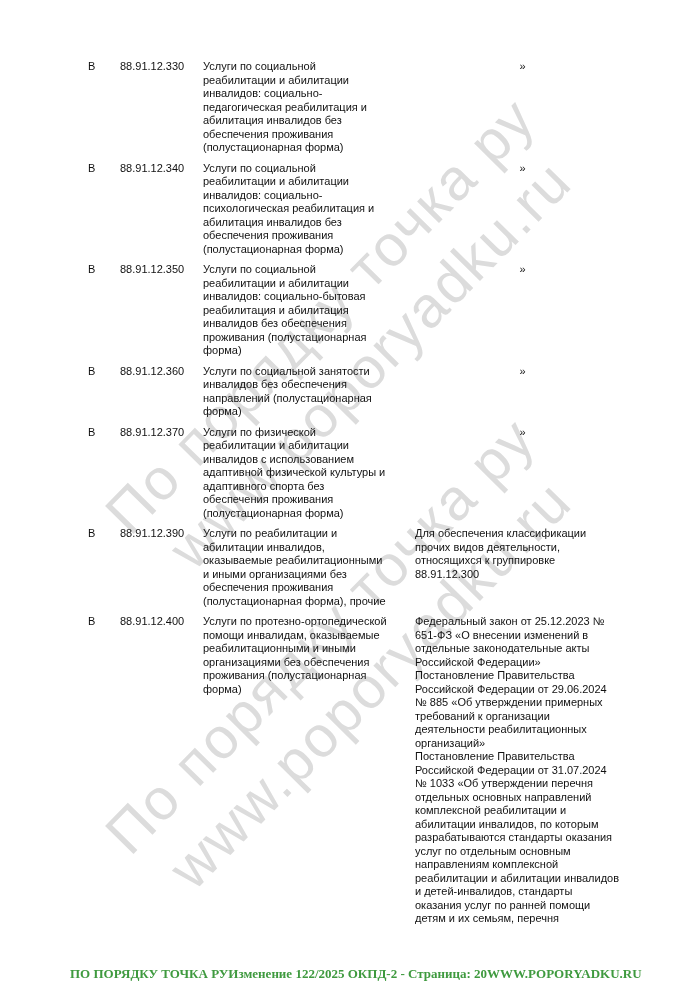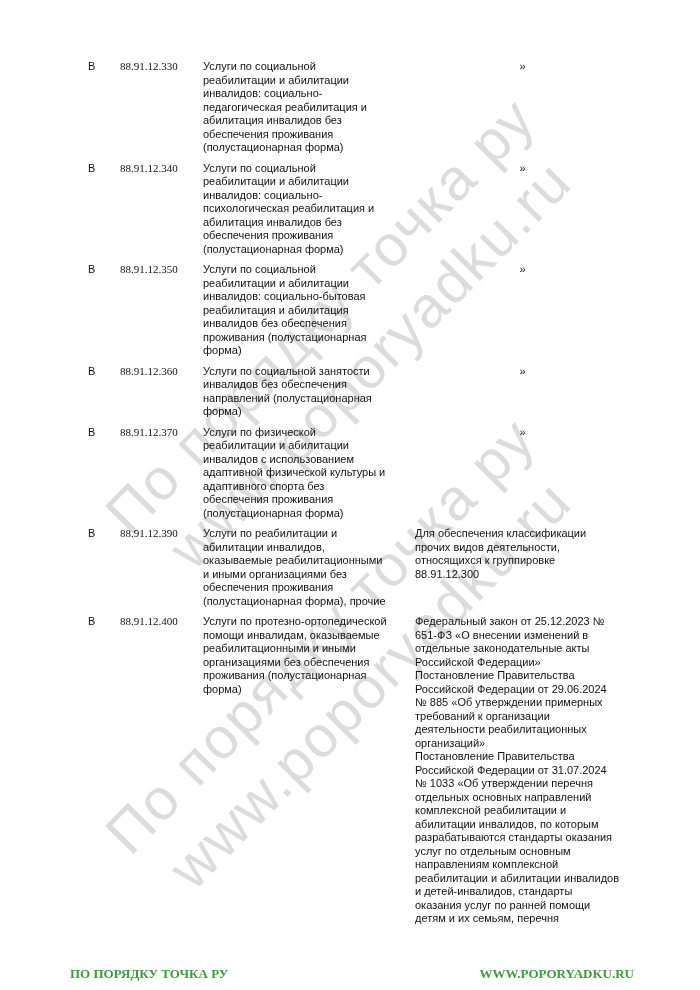--- a/index.html
+++ b/index.html
@@ -36,21 +36,21 @@
     left: 88px;
     top: 60px;
     width: 542px;
     z-index: 1;
     font-size: 11px;
     line-height: 13.5px;
   }
   .row { display: flex; align-items: flex-start; margin-bottom: 7px; }
   .cell { white-space: pre-line; }
   .c1 { width: 32px; flex: 0 0 32px; }
-  .c2 { width: 83px; flex: 0 0 83px; font-family: Liberation Serif, serif; }
+  .c2 { width: 83px; flex: 0 0 83px; }
   .c3 { width: 212px; flex: 0 0 212px; }
   .c4 { flex: 1 1 auto; width: 215px; }
   .ditto { text-align: center; }
   
   .footer {
     position: absolute;
     left: 70px;
     right: 66px;
     top: 966px;
     display: flex;
@@ -188,16 +188,17 @@
 реабилитации и абилитации инвалидов
 и детей-инвалидов, стандарты
 оказания услуг по ранней помощи
 детям и их семьям, перечня</div>
     </div>
 
   </div>
 
   <div class="footer">
     <span>ПО ПОРЯДКУ ТОЧКА РУ</span>
+    <span>Изменение 122/2025 ОКПД-2 - Страница: 20</span>
     <span>WWW.POPORYADKU.RU</span>
   </div>
 
 </div>
 
 </body></html>

